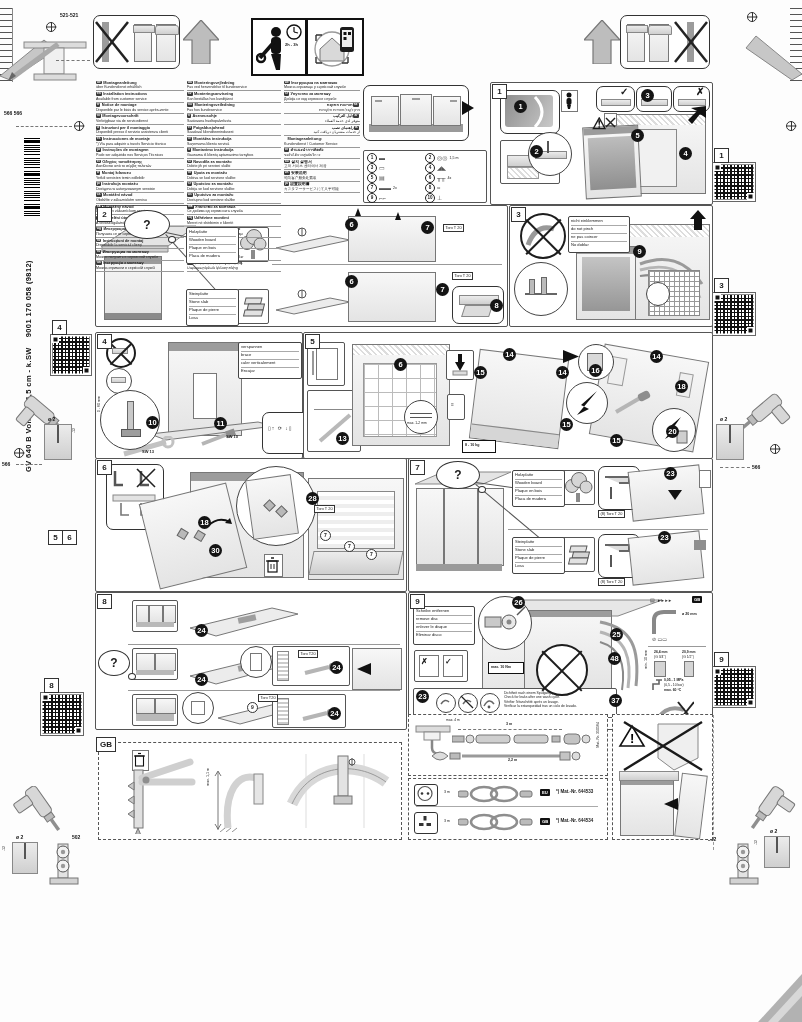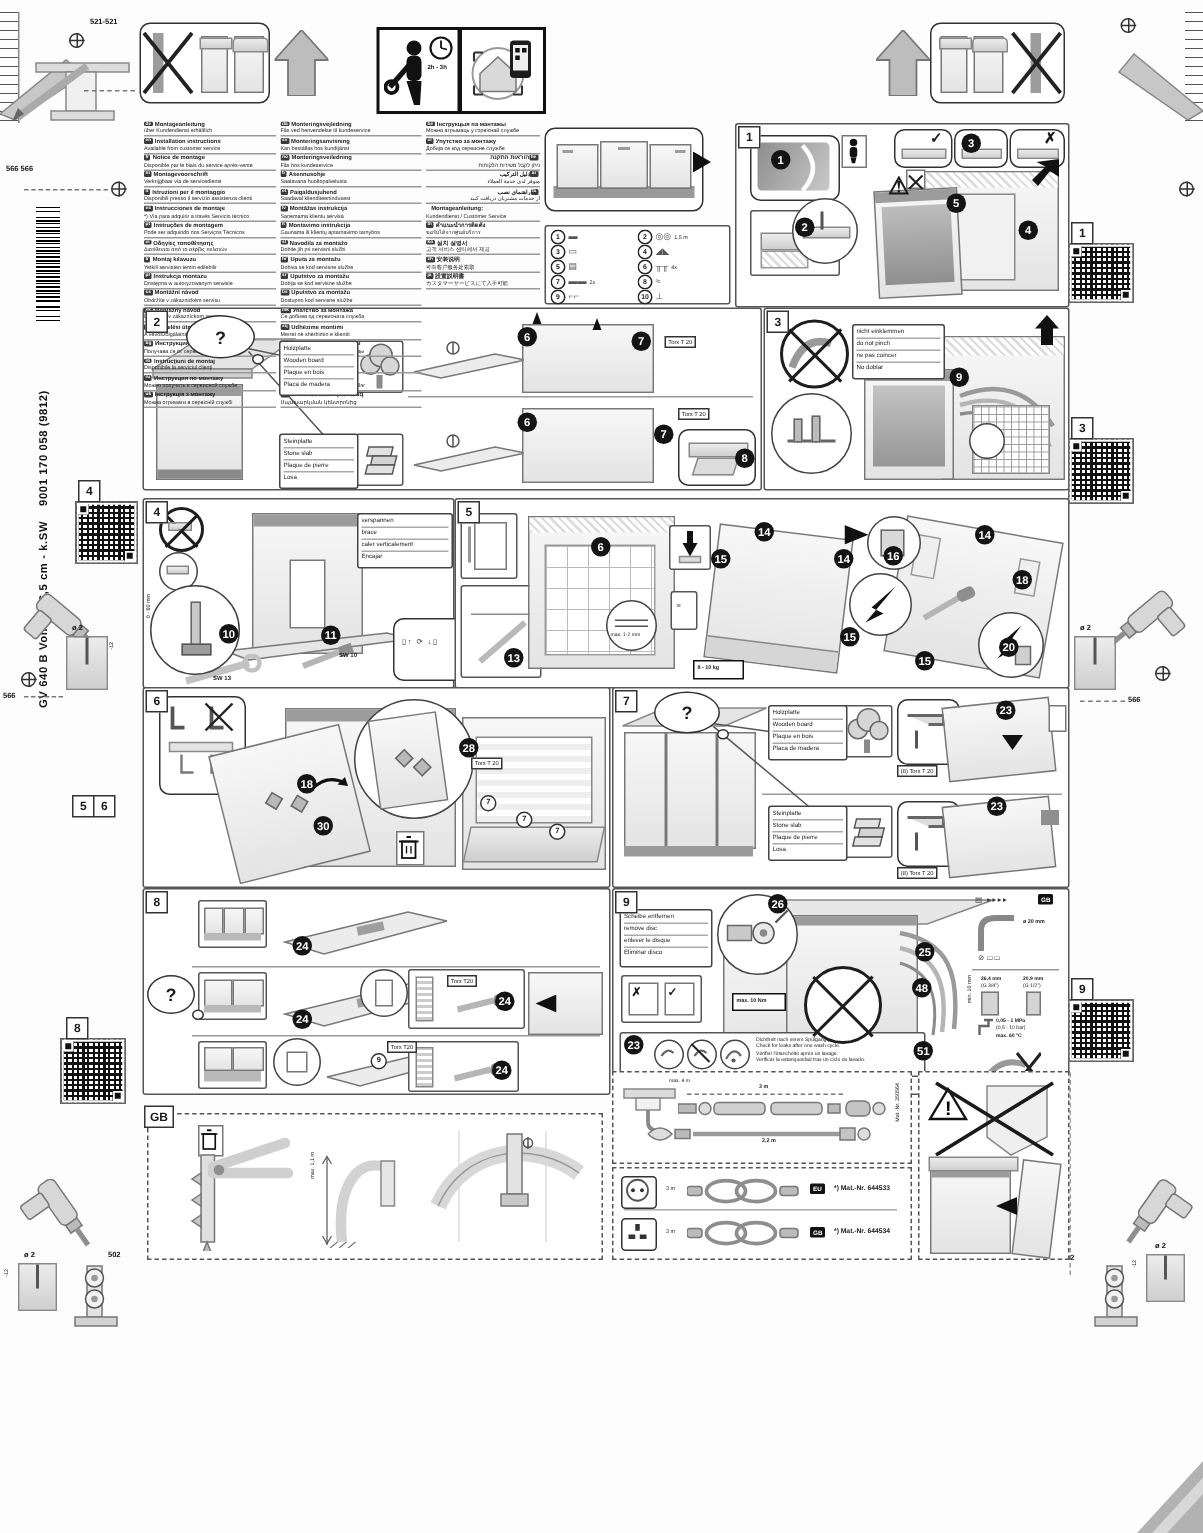--- a/index.html
+++ b/index.html
@@ -1096,21 +1096,21 @@
     <path d="M8,18 C34,24 40,44 36,74" stroke="#b5b5b5" stroke-width="3" fill="none"></path>
     <path d="M8,28 C28,34 34,50 30,76" stroke="#8a8a8a" stroke-width="2" fill="none"></path>
   </svg>
   <div class="nocirc" style="left:536px;top:644px;width:48px;height:48px"></div>
   <div class="e" style="left:488px;top:662px;width:34px;height:10px;border:1px solid #111;background:#fff;z-index:7">
     <span class="t35 b" style="position:absolute;left:2px;top:2px">max. 10 Nm</span>
   </div>
   <div class="num" style="left:610px;top:628px">25</div>
   <div class="num" style="left:512px;top:596px">26</div>
   <div class="num" style="left:608px;top:652px">48</div>
-  <div class="num" style="left:609px;top:694px">51</div>
+  <div class="num" style="left:609px;top:694px">37</div>
 
   <div class="e bx" style="left:413px;top:688px;width:202px;height:28px">
     <div class="e" style="left:22px;top:4px;width:18px;height:18px;border:1px solid #444;border-radius:50%">
       <svg width="16" height="16">
           <path d="M4,10 Q8,4 12,8" stroke="#666" stroke-width="1.5" fill="none"></path>
         </svg></div>
     <div class="e" style="left:44px;top:4px;width:18px;height:18px;border:1px solid #444;border-radius:50%">
       <svg width="16" height="16">
           <path d="M4,10 Q8,4 12,8" stroke="#666" stroke-width="1.5" fill="none"></path>
           <line x1="2" y1="2" x2="14" y2="14" stroke="#222" stroke-width="1.3"></line>

